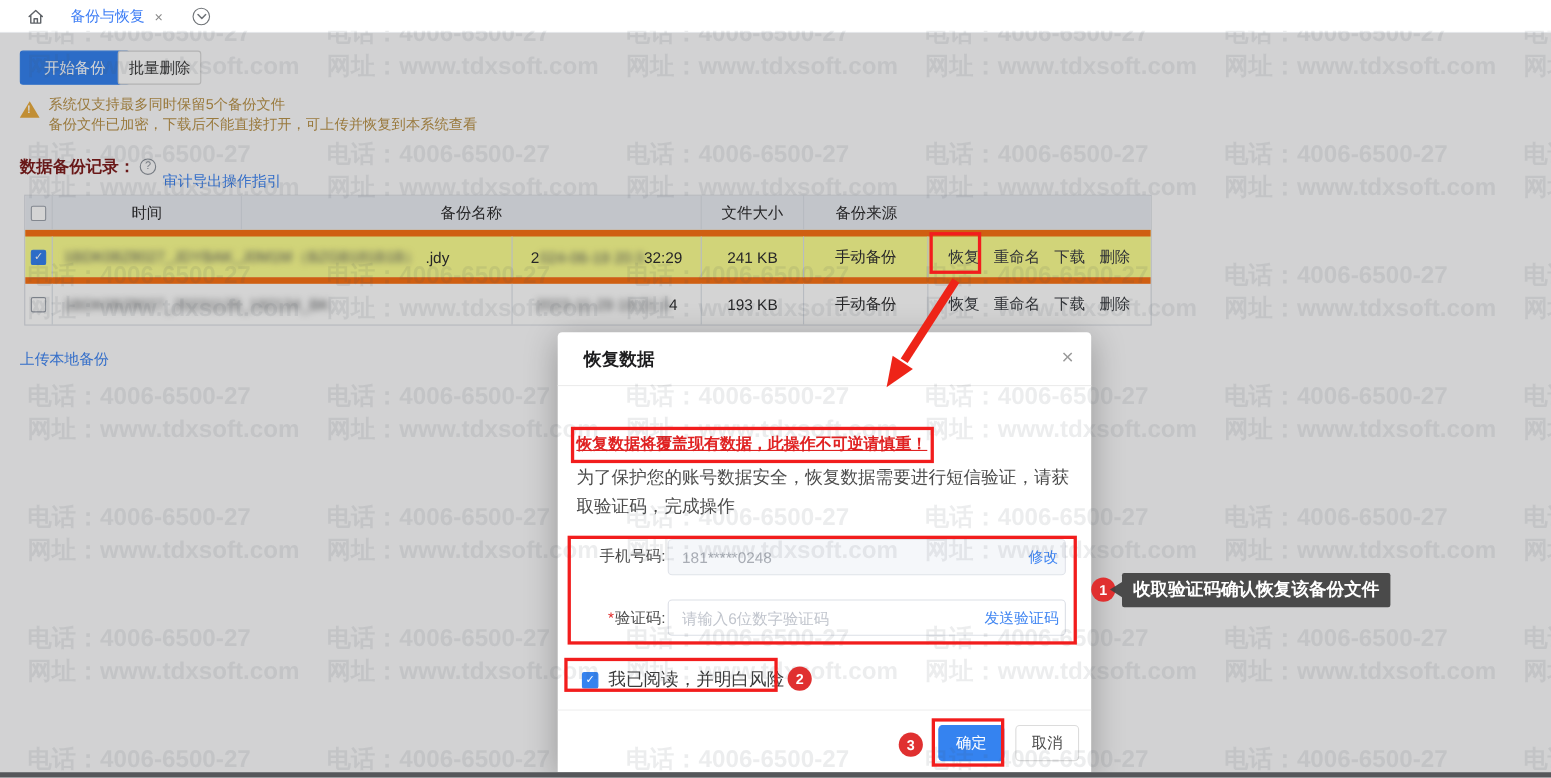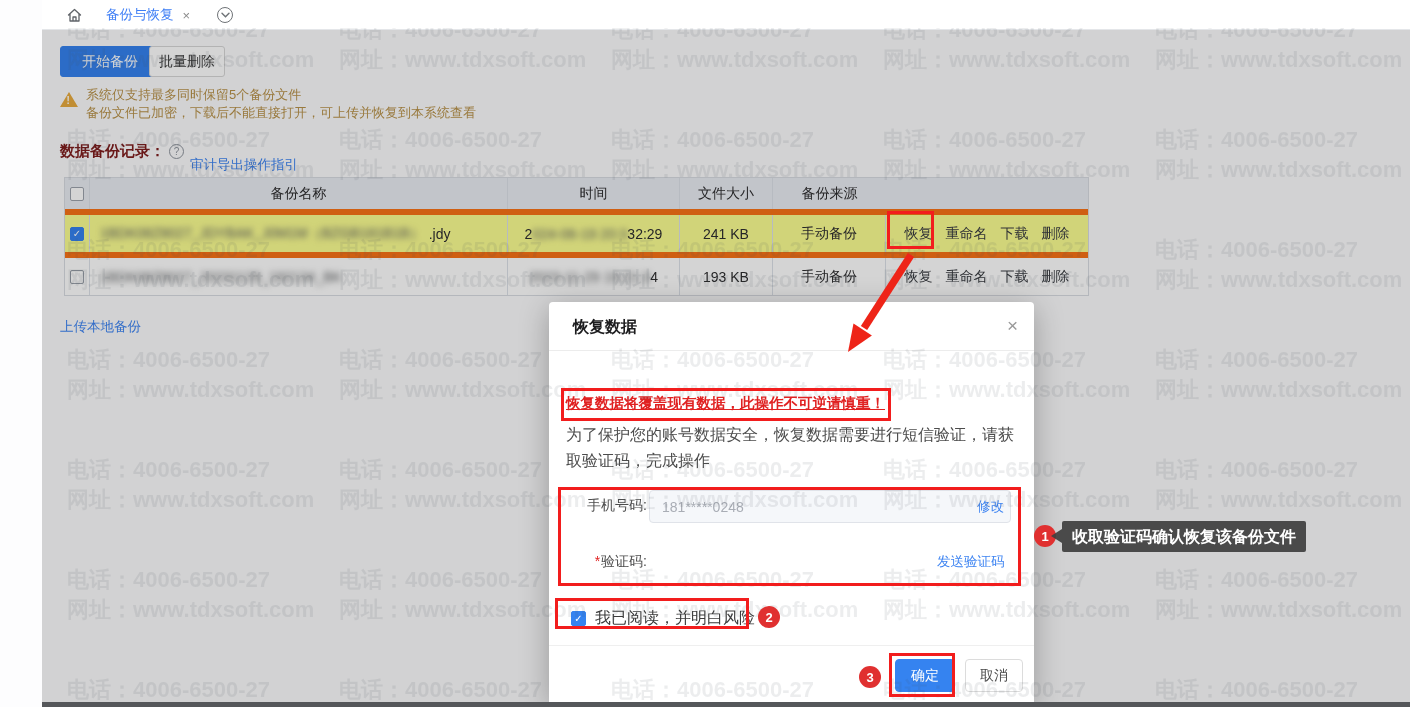--- a/index.html
+++ b/index.html
@@ -1,18 +1,18 @@
 <!DOCTYPE html>
 <html><head>
 <meta charset="utf-8">
 <style>
   * { margin:0; padding:0; box-sizing:border-box; }
   html,body { width:1410px; height:707px; overflow:hidden; }
   body { font-family:"Liberation Sans","DejaVu Sans",sans-serif; background:#fdfdfe; position:relative; }
-  #app { position:absolute; inset:0;margin-left:42px; }
+  #app { position:absolute; inset:0; }
 
   
   .topbar { position:absolute; left:0; top:0; width:1410px; height:30px; background:#fff;
             border-bottom:1px solid #e4e6e9; z-index:20; display:flex; align-items:center; }
   .home-btn { position:absolute; left:24px; top:7px; width:17px; height:17px; }
   .tab { position:absolute; left:56px; top:0; height:30px; display:flex; align-items:center; padding:0 8px; }
   .tab-label { color:#3d7df5; font-size:13.5px; }
   .tab-close { color:#8a8a8a; font-size:13px; margin-left:9px; cursor:pointer; }
   .tab-list-btn { position:absolute; left:175px; top:7px; width:16px; height:16px; border:1.4px solid #6f7377;
                   border-radius:50%; display:flex; align-items:center; justify-content:center; }
@@ -136,22 +136,22 @@
 
   <div class="section-title">数据备份记录：</div>
   <div class="help-icon">?</div>
   <div id="guide-link" class="link">审计导出操作指引</div>
 
   <div class="btable">
     <div class="trow head">
       <div class="tcell c-check">
           <span class="checkbox"></span>
         </div>
+      <div class="tcell c-time">时间</div>
       <div class="tcell c-name" style="justify-content:center;padding-left:0">备份名称</div>
-      <div class="tcell c-time">时间</div>
       <div class="tcell c-size">文件大小</div>
       <div class="tcell c-source">备份来源</div>
     </div>
 
     <div class="trow body hl">
       <div class="tcell c-check">
           <span class="checkbox checked"></span>
         </div>
       <div class="tcell c-name">
         <span class="redacted">1BDK08Z8027_JDYBAK_J0M1M（BZGB181B1B）</span>
@@ -204,20 +204,21 @@
       <div class="modal-close">×</div>
     </div>
     <div class="modal-alert">恢复数据将覆盖现有数据，此操作不可逆请慎重！</div>
     <div class="modal-desc">为了保护您的账号数据安全，恢复数据需要进行短信验证，请获取验证码，完成操作</div>
 
     <div class="f-label" style="top:195px">手机号码:</div>
     <input class="f-input disabled" style="top: 188px;" readonly="" value="181*****0248">
     <span class="inline-link" style="left:428px; top:196px">修改</span>
 
     <div class="f-label" style="top:251px"><span class="req">*</span><span>验证码:</span></div>
+    <input class="f-input" style="top: 243px;" readonly="" placeholder="请输入6位数字验证码">
     <span class="inline-link" style="left:388px; top:251px">发送验证码</span>
 
     <div class="agree-row">
       <span class="checkbox checked" style="width:15px;height:15px"></span>
       <span class="agree-label">我已阅读，并明白风险</span>
     </div>
 
     <div class="modal-footer-line"></div>
     <div id="btn-confirm" class="m-btn">确定</div>
     <div id="btn-cancel" class="m-btn">取消</div>

